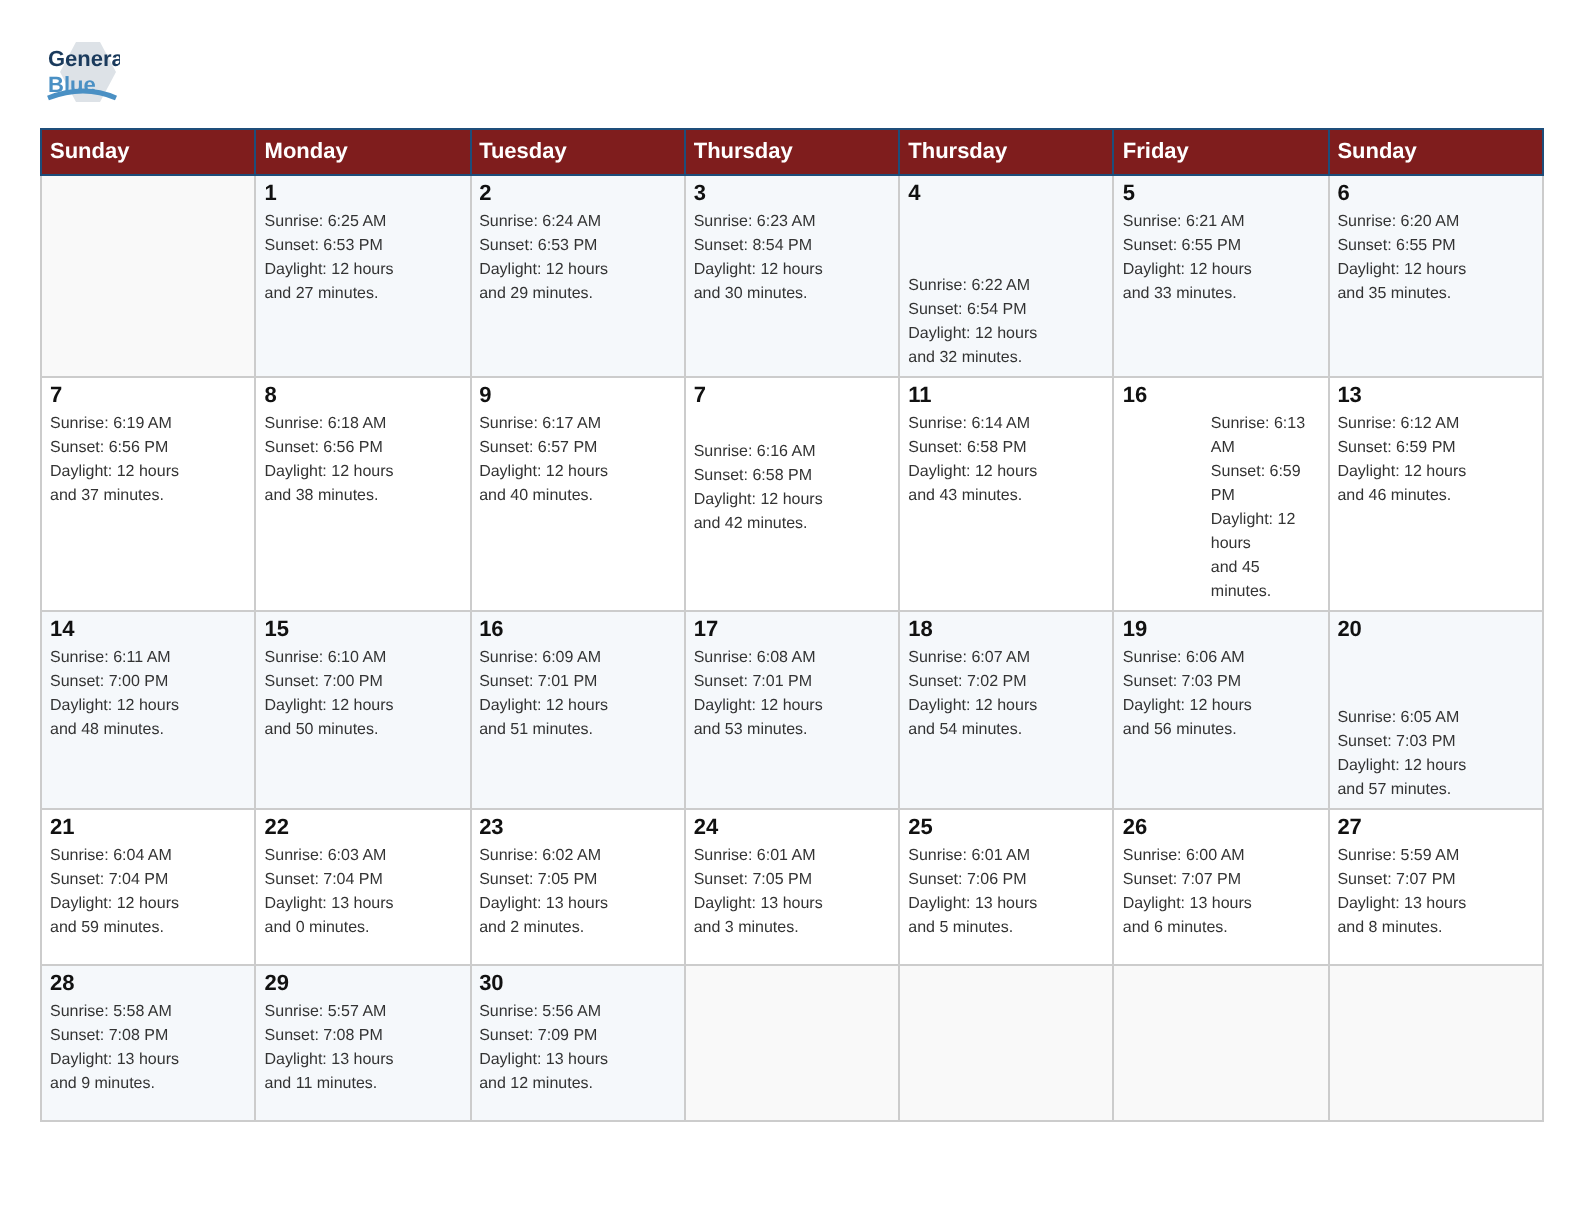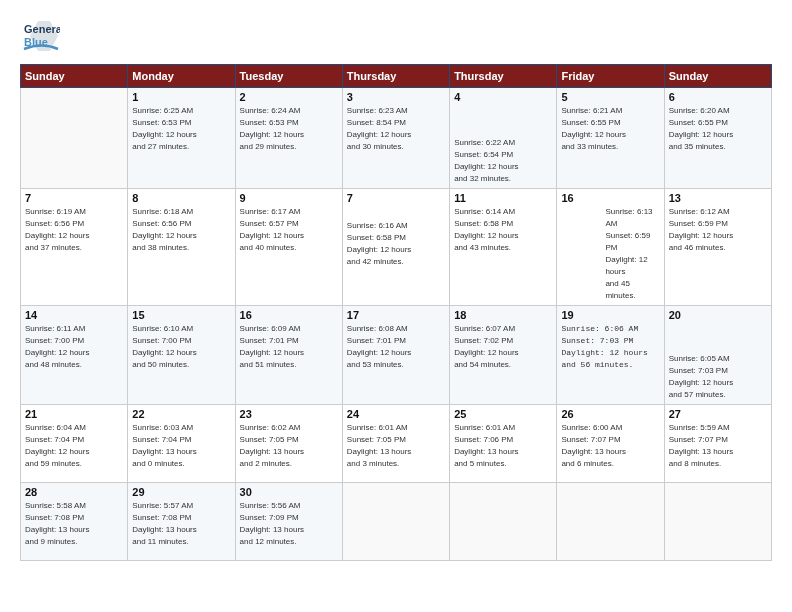--- a/index.html
+++ b/index.html
@@ -241,21 +241,21 @@
           </td>
           <td>
             <span class="day-num">18</span>
             <div class="day-info" style="white-space: pre-line;">Sunrise: 6:07 AM
 Sunset: 7:02 PM
 Daylight: 12 hours
 and 54 minutes.</div>
           </td>
           <td>
             <span class="day-num">19</span>
-            <div class="day-info" style="white-space: pre-line; font-family: Liberation Mono, monospace;">Sunrise: 6:06 AM
+            <div class="day-info" style="white-space: pre-line;">Sunrise: 6:06 AM
 Sunset: 7:03 PM
 Daylight: 12 hours
 and 56 minutes.</div>
           </td>
           <td>
             <span class="day-num">20</span>
             <div class="day-info" style="white-space: pre-line; margin-top: 32px;">Sunrise: 6:05 AM
 Sunset: 7:03 PM
 Daylight: 12 hours
 and 57 minutes.</div>

